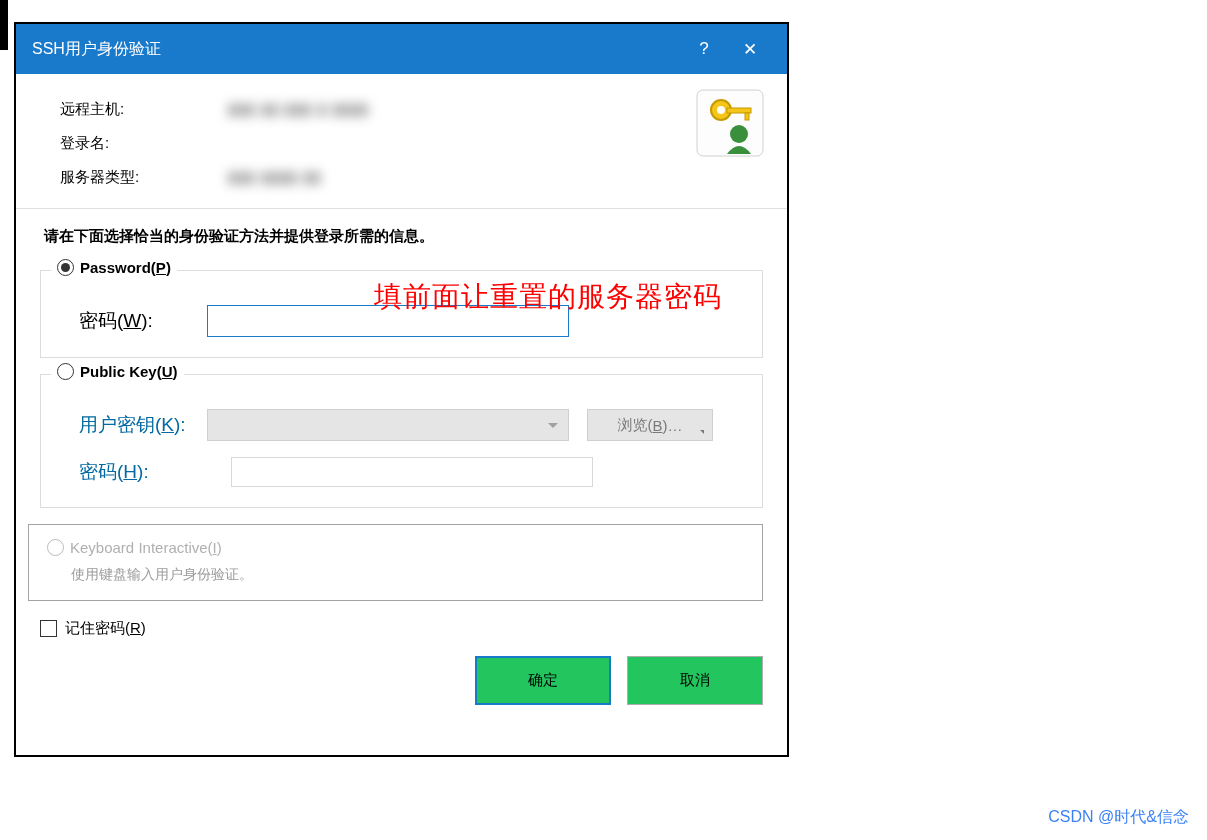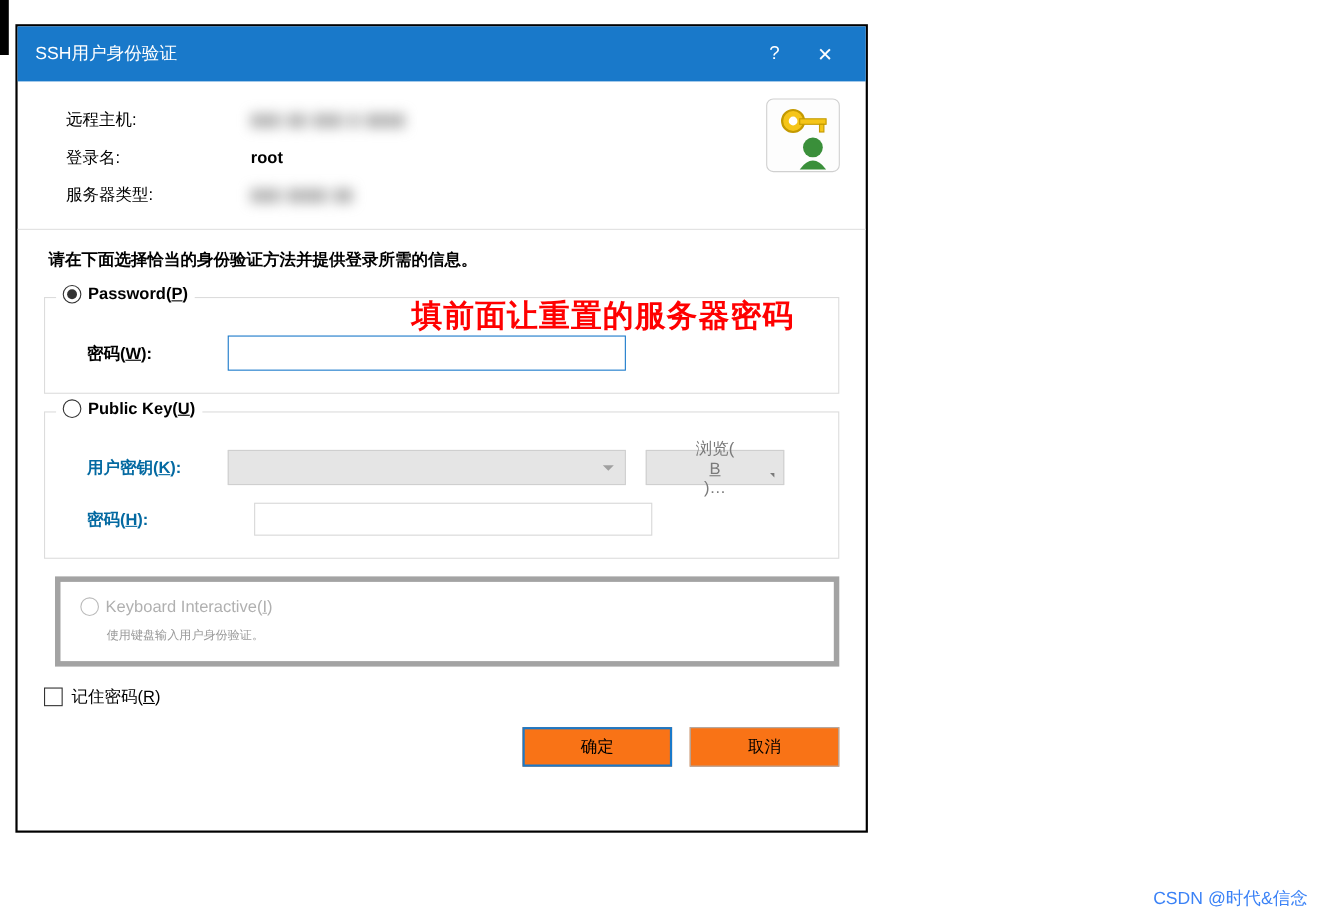--- a/index.html
+++ b/index.html
@@ -83,24 +83,24 @@
   }
   .instruction {
     padding: 18px 28px 8px 28px;
     font-size: 15px;
     font-weight: bold;
     font-family: Liberation Serif, serif;
   }
   .annotation {
     position: absolute;
     left: 374px;
-    top: 268px;
+    top: 278px;
     color: #ff0000;
     font-size: 28px;
-    font-weight: 700;
+    font-weight: 400;
     pointer-events: none;
     letter-spacing: 1px;
   }
   .group {
     border: 1px solid #dcdcdc;
     margin: 16px 24px 0 24px;
     padding: 30px 18px 20px 18px;
     position: relative;
   }
   .group-legend {
@@ -137,22 +137,21 @@
   .underline-key { text-decoration: underline; }
   .field-row {
     display: flex;
     align-items: center;
     margin-top: 4px;
     gap: 0;
   }
   .field-label {
     width: 148px;
     padding-left: 20px;
-    font-size: 15px;
-    font-weight: bold;
+    font-size: 19px;
   }
   .text-input {
     height: 32px;
     border: 1px solid #1979ca;
     padding: 2px 6px;
     font-size: 15px;
     outline: none;
     background: #fff;
   }
   .pwd-input {
@@ -180,54 +179,53 @@
     width: 126px;
     height: 32px;
     background: #e5e5e5;
     border: 1px solid #cfcfcf;
     color: #7a7a7a;
     font-size: 15px;
     display: flex;
     align-items: center;
     justify-content: center;
     position: relative;
-    flex-direction: column;
   }
   .browse-btn::after {
     content: "";
     position: absolute;
     right: 8px;
     bottom: 6px;
     border-left: 4px solid transparent;
     border-top: 4px solid #7a7a7a;
   }
   .key-pwd {
     width: 362px;
     height: 30px;
     background: #fff;
     border: 1px solid #d8d8d8;
   }
   .group3 {
-    border: 5px solid #a3a3a3;
-    margin: 16px 24px 0 34px;
+    border: 1px solid #a3a3a3;
+    margin: 16px 24px 0 12px;
     padding: 14px 18px 16px 18px;
     position: relative;
   }
   .group3-title {
     display: flex;
     align-items: center;
     gap: 6px;
     color: #b0b0b0;
     font-size: 15px;
     margin-bottom: 10px;
   }
   .group3-desc {
     color: #9a9a9a;
     padding-left: 24px;
-    font-size: 11px;
+    font-size: 14px;
   }
   .remember-row {
     margin: 18px 24px 0 24px;
     display: flex;
     align-items: center;
     gap: 8px;
     font-size: 15px;
   }
   .checkbox {
     width: 17px; height: 17px;
@@ -235,22 +233,22 @@
     background: #fff;
   }
   .button-row {
     display: flex;
     justify-content: flex-end;
     gap: 16px;
     padding: 18px 24px 0 24px;
   }
   .dlg-btn {
     width: 136px;
-    height: 36px;
-    background: #f97316;
+    height: 49px;
+    background: #22c55e;
     border: 1px solid #adadad;
     font-size: 15px;
     display: flex;
     align-items: center;
     justify-content: center;
     cursor: pointer;
     text-align: center;
   }
   .dlg-btn.primary {
     border: 2px solid #1979ca;
@@ -276,21 +274,20 @@
     <span class="tb-btn">✕</span>
   </div>
 
   <div class="info-area">
     <div class="info-row">
       <span class="info-label">远程主机:</span>
       <span class="info-value blur">▮▮▮ ▮▮ ▮▮▮ ▮ ▮▮▮▮</span>
     </div>
     <div class="info-row">
       <span class="info-label">登录名:</span>
-      <span class="info-value" style="font-weight:bold;">root</span>
     </div>
     <div class="info-row">
       <span class="info-label">服务器类型:</span>
       <span class="info-value blur">▮▮▮  ▮▮▮▮ ▮▮</span>
     </div>
     <div class="key-icon">
       <svg viewBox="0 0 70 70">
         <rect x="2" y="2" width="66" height="66" rx="6" fill="#fdfdfd" stroke="#d0d0d0"></rect>
         <circle cx="26" cy="22" r="10" fill="#f5c518" stroke="#c49a00" stroke-width="2"></circle>
         <circle cx="26" cy="22" r="4" fill="#fff"></circle>

